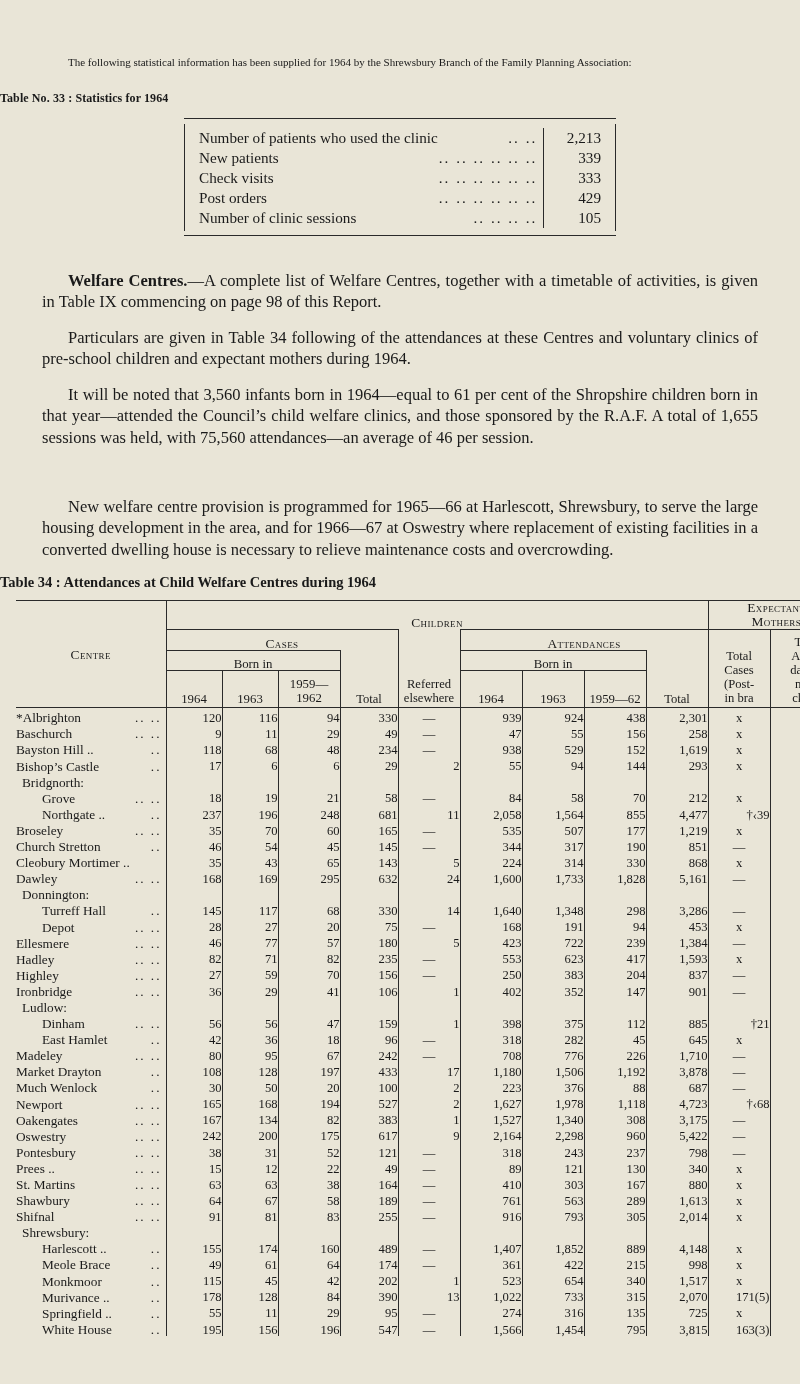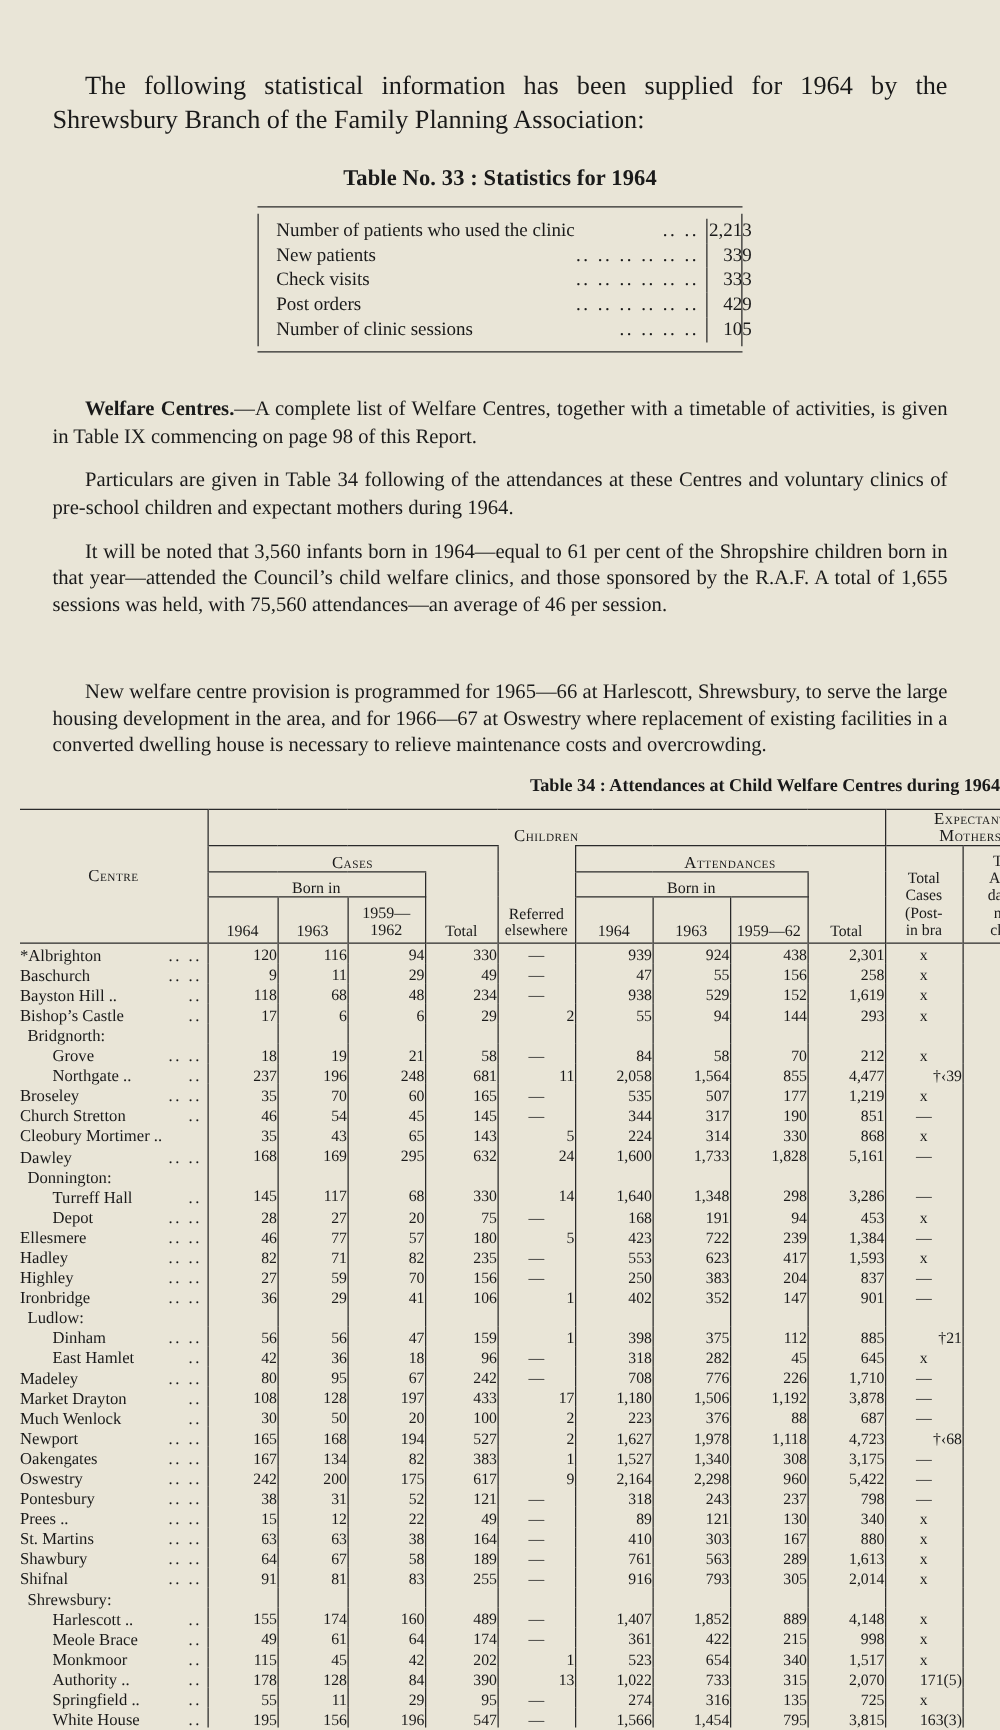--- a/index.html
+++ b/index.html
@@ -18,38 +18,38 @@
     position: relative;
     width: 800px;
     height: 1384px;
     padding: 0;
     box-sizing: border-box;
   }
 
   
   .intro {
     margin: 55px 42px 0 42px;
-    font-size: 21px;
+    font-size: 11px;
     line-height: 1.30;
     text-align: justify;
   }
   .intro p { margin: 0; text-indent: 26px; }
 
   .tbl33-title {
-    text-align: center;
+    text-align: left;
     font-weight: bold;
-    font-size: 18px;
+    font-size: 12px;
     margin-top: 22px;
     letter-spacing: .1px;
   }
 
   
   .tbl33-wrap {
     margin: 12px auto 0 auto;
-    width: 388px;
+    width: 432px;
     border-top: 1.6px solid #2a2a2a;
     border-bottom: 1.6px solid #2a2a2a;
     padding: 5px 0 4px 0;
   }
   .tbl33-inner {
     border-left: 1px solid #2a2a2a;
     border-right: 1px solid #2a2a2a;
     padding: 4px 0 3px 0;
   }
   table.tbl33 {
@@ -81,21 +81,21 @@
     margin: 34px 42px 0 42px;
     font-size: 16.5px;
     line-height: 1.30;
     text-align: justify;
   }
   .prose p { margin: 0 0 14px 0; text-indent: 26px; }
   .prose p:last-child { margin-bottom: 0; margin-top: 48px; }
   .prose b { font-weight: bold; }
 
   .tbl34-title {
-    text-align: right;
+    text-align: left;
     font-weight: bold;
     font-size: 14.5px;
     margin-top: 14px;
   }
 
   
   .tbl34-wrap {
     margin: 9px 16px 0 16px;
   }
   table.tbl34 {
@@ -765,21 +765,21 @@
             <td class="num bl">202</td>
             <td class="num bl">1</td>
             <td class="num bl">523</td>
             <td class="num bl">654</td>
             <td class="num bl">340</td>
             <td class="num bl">1,517</td>
             <td class="numc bl">x</td>
             <td class="numc bl">x</td>
           </tr>
           <tr class="datarow indent">
-            <td class="centre"><span>Authority ..</span><span class="dotfill">..</span></td>
+            <td class="centre"><span>Murivance ..</span><span class="dotfill">..</span></td>
             <td class="num bl">178</td>
             <td class="num bl">128</td>
             <td class="num bl">84</td>
             <td class="num bl">390</td>
             <td class="num bl">13</td>
             <td class="num bl">1,022</td>
             <td class="num bl">733</td>
             <td class="num bl">315</td>
             <td class="num bl">2,070</td>
             <td class="num bl">171(5)</td>

